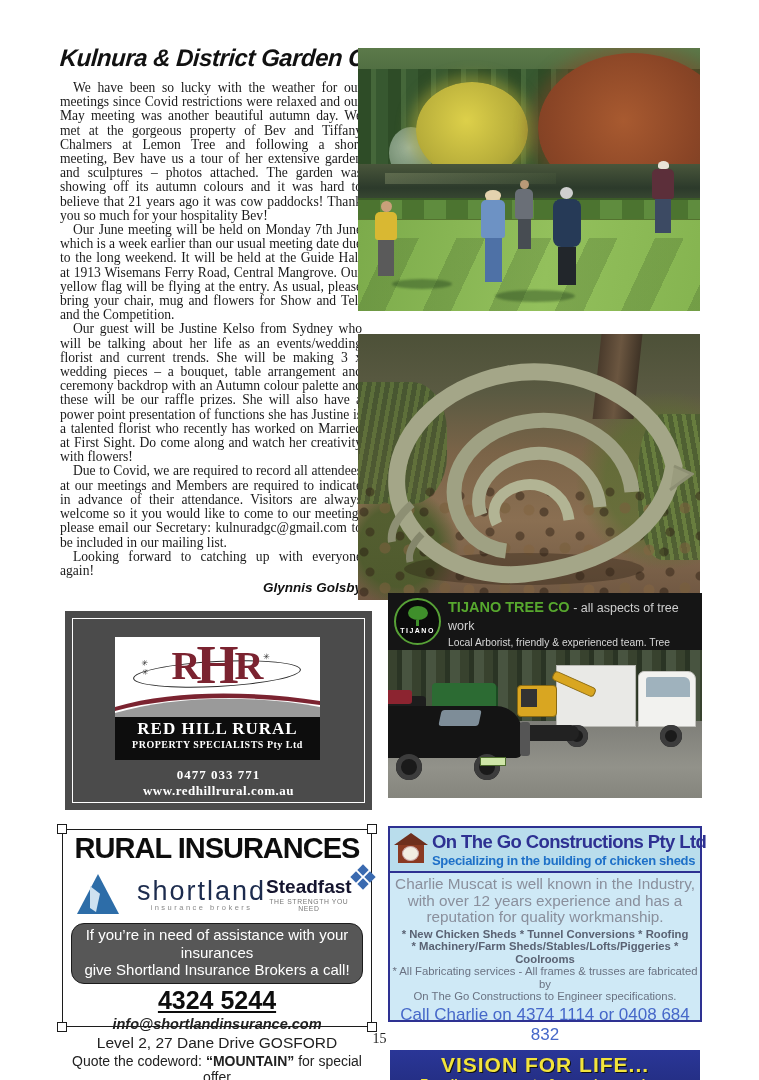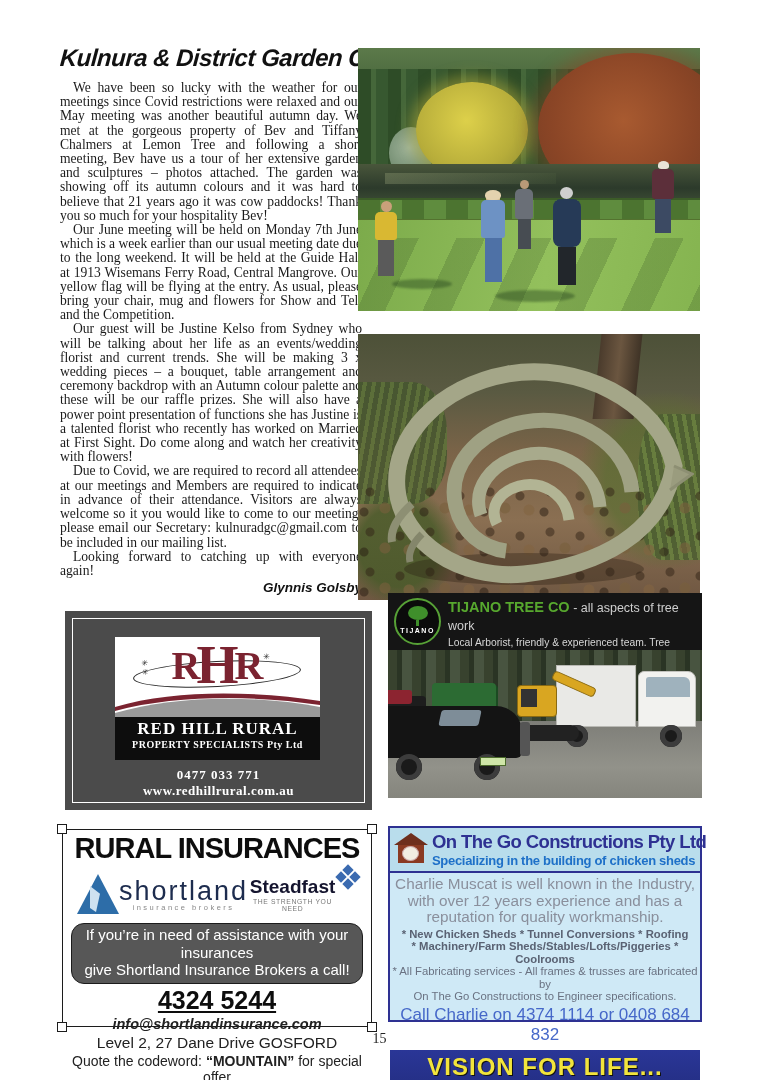--- a/index.html
+++ b/index.html
@@ -132,21 +132,21 @@
   .tj-desc { font-size:10.3px; color:#d6d6d6; line-height:13px; margin-top:2px; }
   .tj-phone, .tj-email { font-weight:bold; color:#ffffff; }
 
   
   .rural { left:62px; top:829px; width:310px; height:198px; background:#fff; border:1.6px solid #1c1c1c; }
   .ri-corner { position:absolute; width:10px; height:10px; background:#fff; border:1.6px solid #1c1c1c; }
   .ri-c1 { left:-6px; top:-6px; } .ri-c2 { right:-6px; top:-6px; }
   .ri-c3 { left:-6px; bottom:-6px; } .ri-c4 { right:-6px; bottom:-6px; }
   .ri-title { text-align:center; font-size:29px; font-weight:900; letter-spacing:-1px; color:#0d0d0d; margin-top:2px; }
   .ri-logos { display:flex; justify-content:space-between; align-items:center; padding:4px 16px 2px 14px; height:56px;}
-  .ri-shortland { display:flex; align-items:center; gap:0; }
+  .ri-shortland { display:flex; align-items:center; gap:18px; }
   .ri-sail { width:0; height:0; border-left:21px solid transparent; border-right:21px solid transparent;
              border-bottom:40px solid #2d6da8; position:relative; }
   .ri-sail::after { content:""; position:absolute; left:-8px; top:12px; width:10px; height:26px;
                     background:#cfe2f0; clip-path:polygon(0 0,100% 30%,60% 100%,0 85%); }
   .ri-short-name { font-size:27px; color:#1d2c4e; letter-spacing:2px; font-weight:normal; }
   .ri-short-sub { font-size:7.5px; color:#8a8a8a; letter-spacing:2.5px; text-align:center; margin-top:-4px;}
   .ri-steadfast { text-align:center; position:relative; padding-right:18px; }
   .ri-stead-name { font-size:19px; font-weight:bold; color:#14142e; }
   .ri-stead-sub { font-size:6.8px; color:#777; letter-spacing:.6px; }
   .ri-diamond { position:absolute; right:-4px; top:-10px; width:22px; height:22px; }
@@ -171,21 +171,21 @@
   .og-oval { position:absolute; left:4px; top:1px; width:17px; height:15px; background:#f2ede2; border-radius:50%;
              border:1px solid #caa; }
   .og-title { font-size:18.5px; font-weight:800; color:#2e3192; letter-spacing:-0.6px; white-space:nowrap; }
   .og-sub { font-size:13px; font-weight:800; color:#1e70c8; letter-spacing:-0.3px; }
   .og-bodytxt { text-align:center; color:#8a8f9c; font-size:15.3px; line-height:16.5px; margin-top:3px; }
   .og-bullets { text-align:center; color:#5a6273; font-size:11.3px; line-height:12.6px; font-weight:bold; margin-top:2px;}
   .og-fab { font-weight:normal; color:#6a7282; }
   .og-call { text-align:center; color:#4668c9; font-size:17px; margin-top:2px; }
   .og-vision { background:linear-gradient(#2a3697,#222c7e); border-top:2px solid #fff; text-align:center;
                padding:3px 0 4px; margin-top:3px; }
-  .og-v1 { color:#f2e43c; font-size:24px; font-weight:900; letter-spacing:1px; text-shadow:1px 1px 0 #111; }
+  .og-v1 { color:#f2e43c; font-size:21px; font-weight:900; letter-spacing:1px; text-shadow:1px 1px 0 #111; }
   .og-v2 { color:#f2e43c; font-size:12.5px; font-weight:bold; line-height:14px; }
 
   .pageno { position:absolute; left:0; top:1031px; width:100%; text-align:center;
             font-size:14px; color:#222; }
 </style>
 </head>
 <body>
 
 <div class="page">
 

